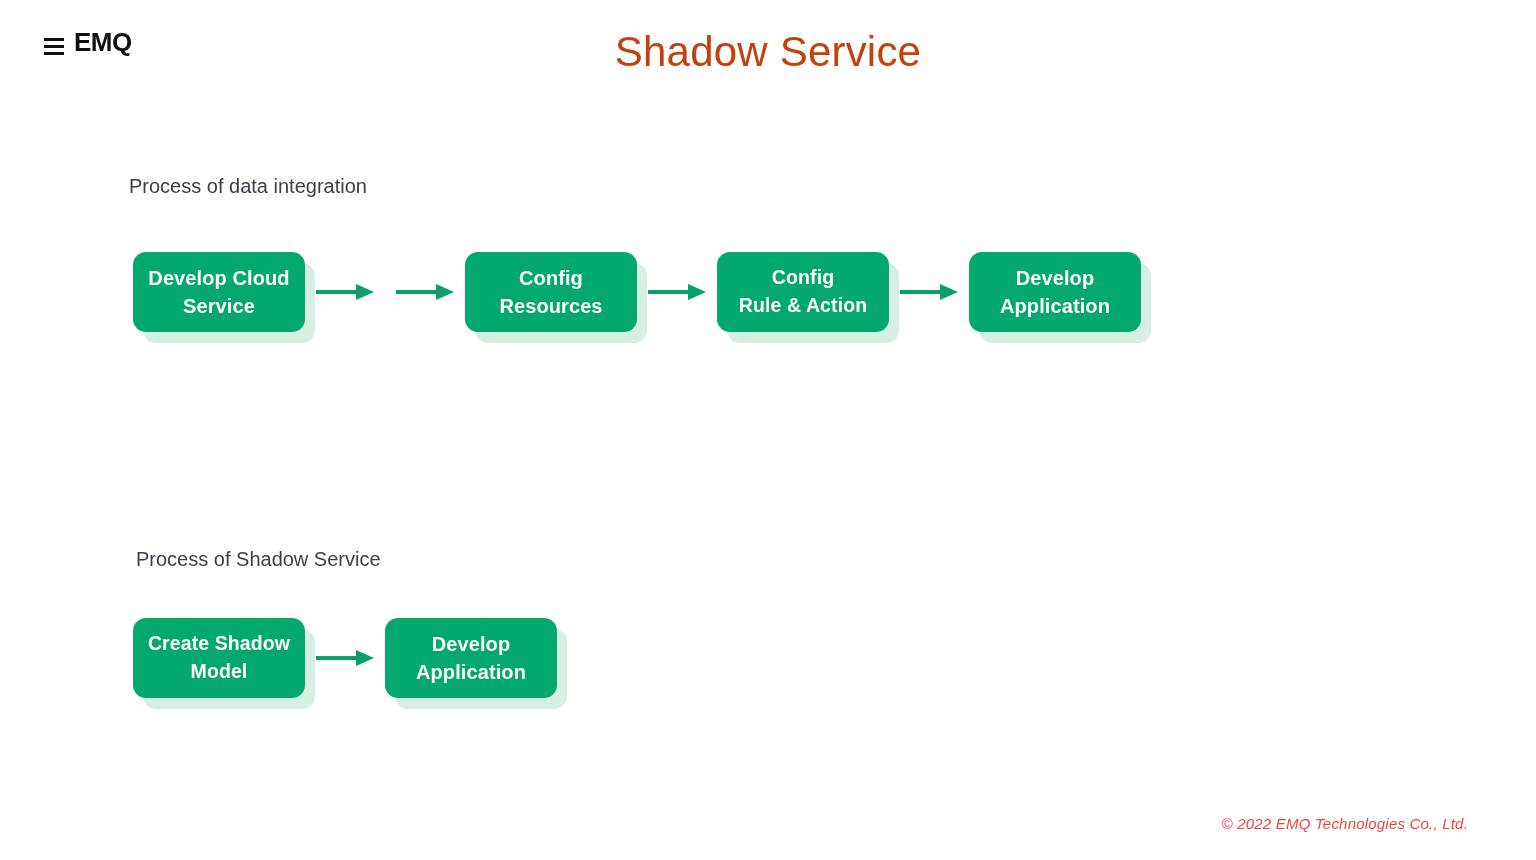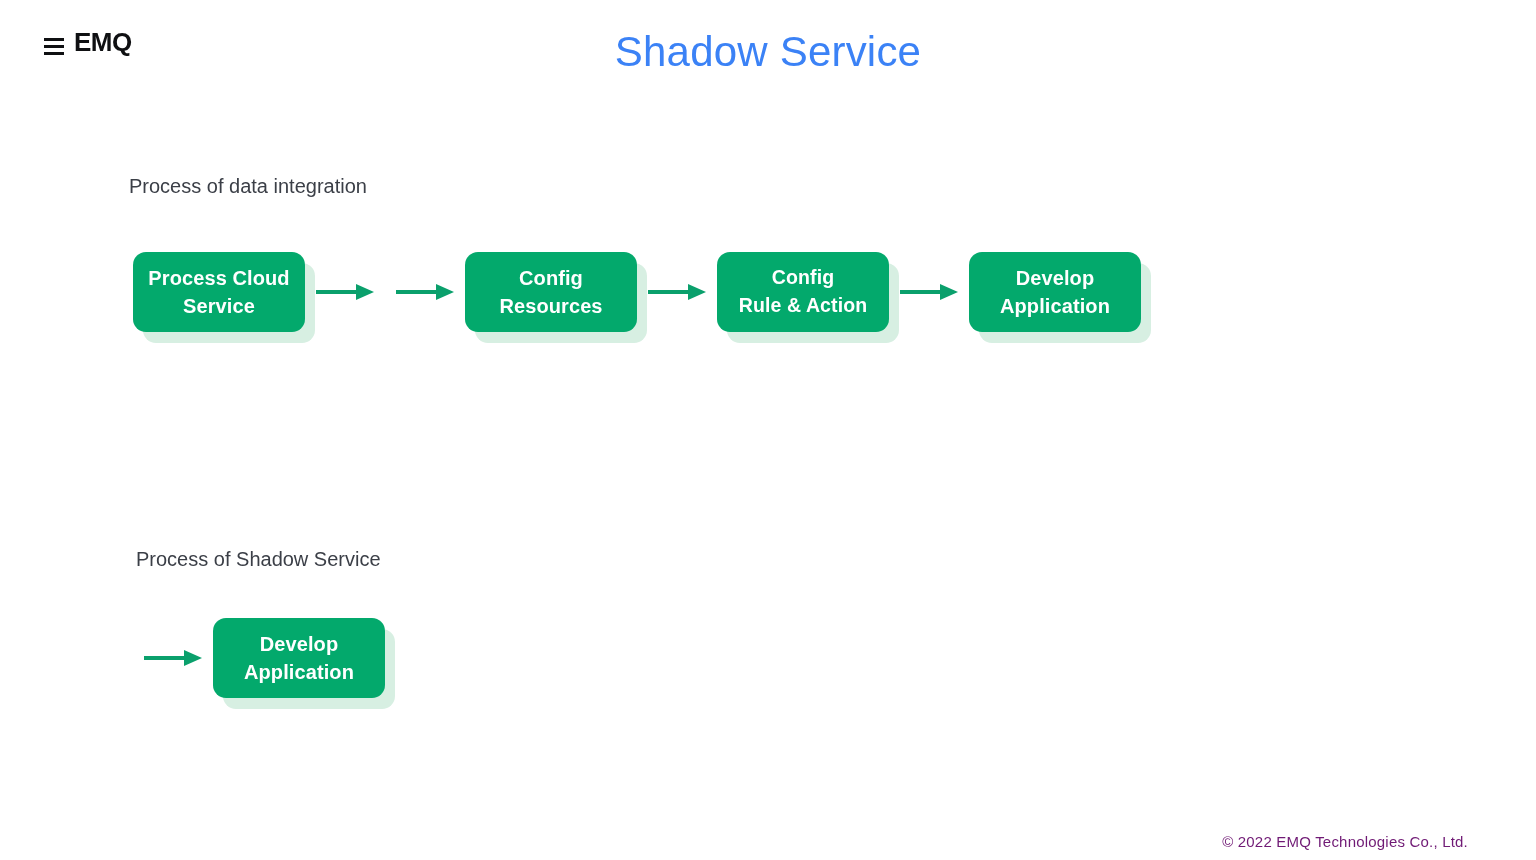--- a/index.html
+++ b/index.html
@@ -51,21 +51,21 @@
 
   
   .slide-title {
     position: absolute;
     left: 0;
     right: 0;
     top: 28px;
     text-align: center;
     font-size: 42px;
     font-weight: 300;
-    color: #3b82f6;
+    color: #c2410c;
     letter-spacing: 0.2px;
   }
 
   
   .section-heading {
     position: absolute;
     font-size: 20px;
     font-weight: 400;
     color: #3b3f47;
     white-space: nowrap;
@@ -131,25 +131,26 @@
     display: flex;
     align-items: center;
     justify-content: center;
   }
   .flow-arrow svg { display: block; }
 
   
   .footer-copyright {
     position: absolute;
     right: 68px;
-    bottom: 10px;
+    bottom: 28px;
     font-size: 15px;
-    color: #701a75;
+    color: #ef4444;
     letter-spacing: 0.2px;
     white-space: nowrap;
+    font-style: italic;
   }
 </style>
 </head>
 <body>
 
 <div class="logo">
   <span class="logo-bars">
     <span></span>
       <span></span>
       <span></span>
@@ -159,21 +160,21 @@
 
 <div class="slide-title">Shadow Service</div>
 
 <div class="section-heading" id="heading-1">Process of data integration</div>
 
 <div class="flow-row" id="flow-row-1">
 
   <div class="flow-box">
     <div class="box-shadow-layer"></div>
     <div class="box-face">
-      <span class="box-label">Process Cloud
+      <span class="box-label">Develop Cloud
 Service</span>
     </div>
   </div>
 
   <div class="flow-arrow">
     <svg width="62" height="22" viewBox="0 0 62 22" aria-hidden="true">
       <line x1="2" y1="11" x2="44" y2="11" stroke="#0aa06c" stroke-width="4"></line>
       <polygon points="42,3 60,11 42,19" fill="#0aa06c"></polygon>
     </svg>
   </div>
@@ -223,20 +224,27 @@
 Application</span>
     </div>
   </div>
 
 </div>
 
 <div class="section-heading" id="heading-2">Process of Shadow Service</div>
 
 <div class="flow-row" id="flow-row-2">
 
+  <div class="flow-box wide">
+    <div class="box-shadow-layer"></div>
+    <div class="box-face">
+      <span class="box-label">Create Shadow
+Model</span>
+    </div>
+  </div>
 
   <div class="flow-arrow">
     <svg width="62" height="22" viewBox="0 0 62 22" aria-hidden="true">
       <line x1="2" y1="11" x2="44" y2="11" stroke="#0aa06c" stroke-width="4"></line>
       <polygon points="42,3 60,11 42,19" fill="#0aa06c"></polygon>
     </svg>
   </div>
 
   <div class="flow-box">
     <div class="box-shadow-layer"></div>

